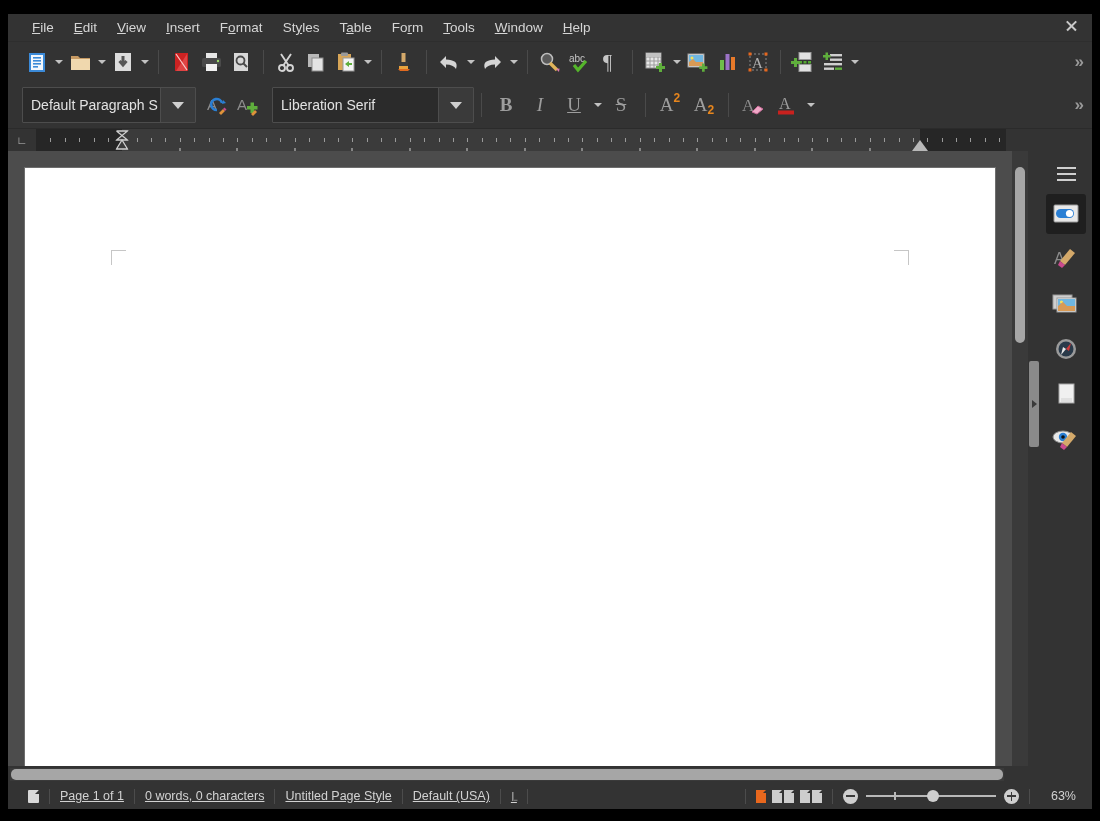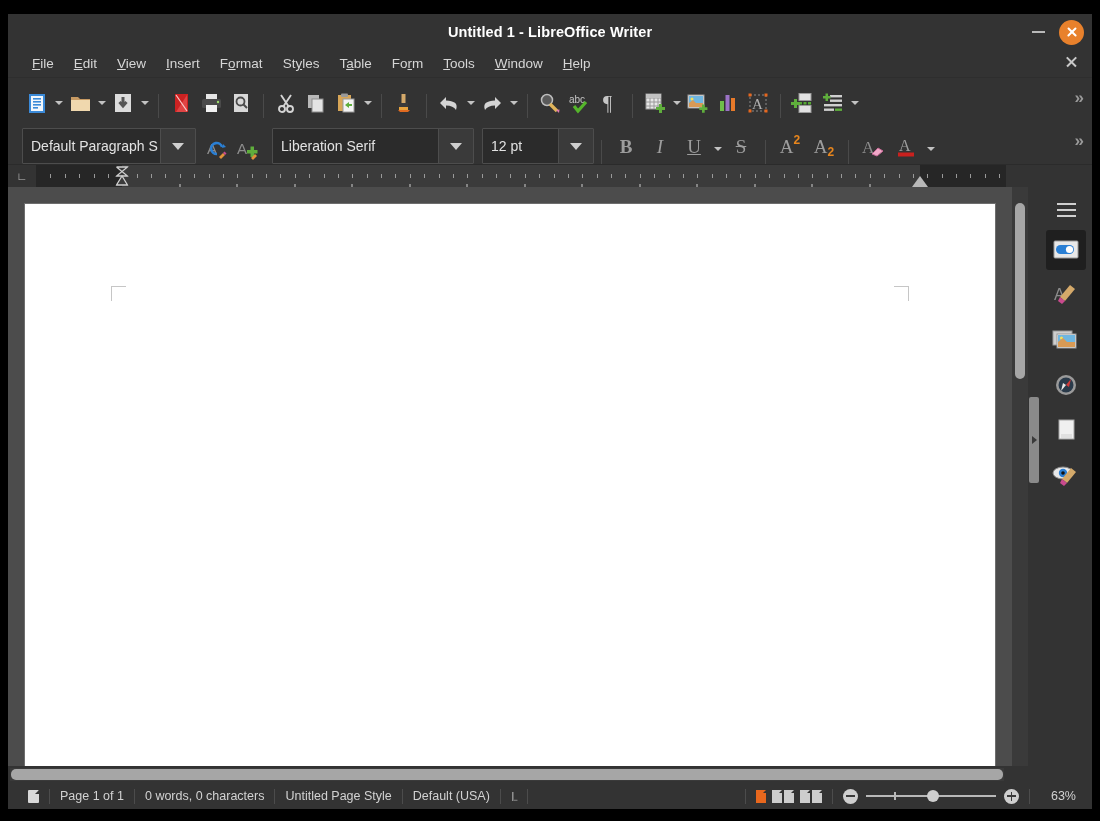--- a/index.html
+++ b/index.html
@@ -69,21 +69,21 @@
   }
   .menu-close:before, .menu-close:after {
     content: ""; position: absolute; left: 1px; top: 7px; width: 13px; height: 1.6px; background: #c9c9c9;
   }
   .menu-close:before { transform: rotate(45deg); }
   .menu-close:after { transform: rotate(-45deg); }
 
   
   .toolbar {
     background: #333333;
-    display: flex; align-items: flex-end;
+    display: flex; align-items: center;
     position: relative;
   }
   .tb-main { height: 40px; min-height: 40px; padding-left: 14px; }
   .tb-fmt  { height: 46px; min-height: 46px; padding-left: 14px; border-bottom: 1px solid #2b2b2b;}
   .tbtn {
     width: 30px; height: 30px;
     display: flex; align-items: center; justify-content: center;
     position: relative; flex: none;
   }
   .drop-arrow {
@@ -114,21 +114,21 @@
   .combo .cbtn {
     width: 34px; height: 100%; background: #3a3a3a;
     border-left: 1px solid #4d4d4d;
     display: flex; align-items: center; justify-content: center;
   }
   .combo .cbtn:after {
     content: ""; border-left: 6px solid transparent; border-right: 6px solid transparent;
     border-top: 7px solid #cfcfcf;
   }
   .style-combo { width: 172px; margin-right: 8px; }
-  .font-combo  { width: 200px; margin-right: 8px; gap: 40px; }
+  .font-combo  { width: 200px; margin-right: 0; gap: 40px; }
   .size-combo  { width: 110px; }
 
   .fbtn {
     width: 34px; height: 34px; display: flex; align-items: center; justify-content: center;
     color: #9d9d9d; flex: none; position: relative;
   }
   .fbtn .lbl { font-size: 19px; }
 
   
   .ruler-row { height: 22px; min-height: 22px; background: #333333; display: flex; align-items: stretch; }
@@ -202,21 +202,21 @@
   .hscroll-row { height: 17px; min-height: 17px; background: #333333; display: flex; align-items: center; padding: 0 2px; }
   .hscroll { flex: 1; height: 13px; background: #3a3a3a; position: relative; margin-right: 86px;}
   .hthumb { position: absolute; left: 1px; top: 1px; height: 11px; background: #a6a6a6; border-radius: 5px; }
 
   
   .statusbar {
     height: 26px; min-height: 26px; background: #333333;
     display: flex; align-items: center; color: #d2d2d2; font-size: 12.5px;
     padding: 0 10px; gap: 0;
   }
-  .st-cell { padding: 0 10px; white-space: nowrap; display: flex; align-items: center; }
+  .st-cell { padding: 0 10px; white-space: nowrap; display: flex; align-items: center; text-decoration: underline; }
   .st-sep { width: 1px; height: 15px; background: #4c4c4c; flex: none; }
   .st-spacer { flex: 1; }
   .pg-icon {
     width: 11px; height: 13px; background: #d8d8d8;
     position: relative; border-radius: 1px;
   }
   .pg-icon:after {
     content:""; position:absolute; right:0; top:0; border-left: 4px solid transparent; border-bottom: 4px solid #333;
   }
   .sel-cursor { color: #a5a5a5; font-size: 13px; letter-spacing: -1px; }
@@ -236,29 +236,20 @@
   .zslider .track { position: absolute; left:0; right:0; top: 6.5px; height: 2px; background: #b9b9b9; }
   .zslider .notch { position: absolute; top: 3px; width: 1.6px; height: 8px; background: #b9b9b9; }
   .zslider .knob { position: absolute; top: 1.5px; width: 12px; height: 12px; border-radius: 50%; background: #cfcfcf; transform: translateX(-50%); }
   .zval { padding: 0 6px; min-width: 40px; text-align: right; }
 </style>
 </head>
 <body>
 
 <div id="app">
 
-  <div class="titlebar">
-    <div class="title-text">Untitled 1 - LibreOffice Writer</div>
-    <div class="win-btns">
-      <div class="btn-min">
-          <i></i>
-        </div>
-      <div class="btn-close"></div>
-    </div>
-  </div>
 
   <div class="menubar">
     <div class="menu-item"><u>F</u>ile</div>
     <div class="menu-item"><u>E</u>dit</div>
     <div class="menu-item"><u>V</u>iew</div>
     <div class="menu-item"><u>I</u>nsert</div>
     <div class="menu-item">F<u>o</u>rmat</div>
     <div class="menu-item">St<u>y</u>les</div>
     <div class="menu-item">T<u>a</u>ble</div>
     <div class="menu-item">Fo<u>r</u>m</div>
@@ -506,24 +497,20 @@
       </svg>
     </div>
 
     <div style="width:8px"></div>
 
     <div class="combo font-combo">
       <div class="cval">Liberation Serif</div>
       <div class="cbtn"></div>
     </div>
 
-    <div class="combo size-combo">
-      <div class="cval">12 pt</div>
-      <div class="cbtn"></div>
-    </div>
 
     <div class="tb-sep"></div>
 
     <div class="fbtn">
       <span class="lbl" style="font-family:'Liberation Serif',serif;font-weight:bold">B</span>
     </div>
     <div class="fbtn">
       <span class="lbl" style="font-family:'Liberation Serif',serif;font-style:italic">I</span>
     </div>
     <div class="fbtn">

